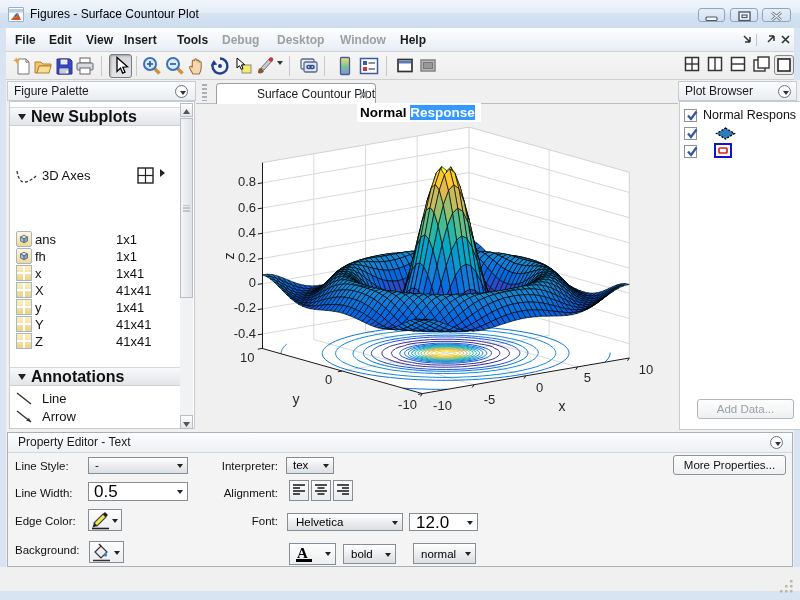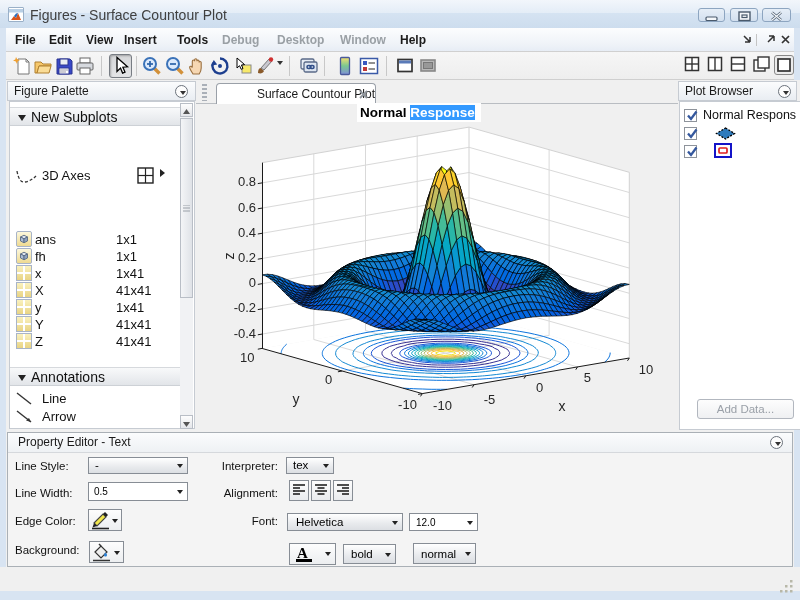--- a/index.html
+++ b/index.html
@@ -2,21 +2,21 @@
 <html><head><meta charset="utf-8"><style>
 *{margin:0;padding:0;box-sizing:border-box}
 html,body{width:800px;height:600px;overflow:hidden}
 body{font-family:"Liberation Sans",sans-serif;-webkit-font-smoothing:antialiased;background:#f0f0f0;position:relative}
 .abs{position:absolute}
 
 #titlebar{left:0;top:0;width:800px;height:28px;background:linear-gradient(#f2f6fb,#e4edf7 45%,#d5e3f2 46%,#cdddee)}
 #lborder{left:0;top:28px;width:6px;height:565px;background:#d8e4f2}
 #rborder{left:794px;top:28px;width:6px;height:565px;background:#d8e4f2}
 #bborder{left:0;top:591px;width:800px;height:9px;background:#d8e4f2}
-#titletext{left:30px;top:7px;font-size:14px;color:#404040}
+#titletext{left:30px;top:7px;font-size:12px;color:#000000}
 
 .tbtn{top:8px;width:22px;height:14px;border:1px solid #8da5c0;background:linear-gradient(#e6eef7,#d3e0ef);border-radius:3px}
 .tbtn svg{display:block;margin:auto}
 
 #mlicon{left:8px;top:7px;width:16px;height:15px;border:1px solid #9ab0c8;background:#fff;border-radius:1px}
 
 #menubar{left:6px;top:28px;width:788px;height:24px;background:linear-gradient(#fcfdfe,#eff3f8 70%,#e7edf5);border-bottom:1px solid #d0d0d0}
 .mi{position:absolute;top:5px;font-size:12px;color:#1b1b1b;font-weight:bold}
 .mi.gray{color:#9aa0a5}
 
@@ -27,21 +27,21 @@
 #tabbar{left:196px;top:80px;width:482px;height:24px;background:#f0f0f0;border-bottom:1px solid #b9bdc2}
 #tab{position:absolute;left:20px;top:3px;width:160px;height:21px;background:#fff;border:1px solid #9aa0a8;border-bottom:none;border-radius:4px 4px 0 0;font-size:12px;color:#1a1a1a;text-align:right;line-height:20px}
 #dots{position:absolute;left:6px;top:4px;width:5px;height:17px;background-image:repeating-linear-gradient(#aab0b8 0 2px,transparent 2px 4px);background-size:2px 100%;background-repeat:repeat-x}
 
 .phead{background:linear-gradient(#fbfcfd,#e9edf2);border:1px solid #c6cbd2;font-size:12px;color:#1a1a1a}
 .circ{position:absolute;width:13px;height:13px;border:1px solid #6b727b;border-radius:50%;background:#fdfdfd}
 .circ:after{content:"";position:absolute;left:3.5px;top:5px;border-left:3px solid transparent;border-right:3px solid transparent;border-top:4px solid #333}
 #lpanel{left:7px;top:80px;width:189px;height:350px;background:#f0f0f0}
 #lphead{position:absolute;left:0;top:1px;width:189px;height:20px}
 #lpbody{position:absolute;left:2px;top:21px;width:186px;height:328px;background:#fff;border:1px solid #c6cbd2}
-.sech{position:absolute;left:0;width:171px;height:19px;background:linear-gradient(#f8f9fa,#e2e5e9);border-top:1px solid #d6d9dd;border-bottom:1px solid #cdd1d6;font-size:14px;font-weight:normal;color:#111;line-height:18px}
+.sech{position:absolute;left:0;width:171px;height:19px;background:linear-gradient(#f8f9fa,#e2e5e9);border-top:1px solid #d6d9dd;border-bottom:1px solid #cdd1d6;font-size:16px;font-weight:bold;color:#111;line-height:18px}
 .sech .tri{display:inline-block;margin:0 5px 1px 8px;border-left:4.5px solid transparent;border-right:4.5px solid transparent;border-top:6px solid #222;vertical-align:middle}
 .lrow{position:absolute;left:0;width:171px;height:17px;font-size:13px;color:#111;line-height:17px}
 .lrow .nm{position:absolute;left:32px}
 .lrow .sz{position:absolute;left:106px}
 .vnm{position:absolute;left:25px}
 
 #lscroll{position:absolute;right:1px;top:1px;width:13px;height:326px;background:#f1f2f4}
 .sbtn{position:absolute;left:0;width:13px;height:14px;background:linear-gradient(#fdfdfd,#e4e6ea);border:1px solid #b9bec6}
 #lthumb{position:absolute;left:0;top:15px;width:13px;height:180px;background:linear-gradient(90deg,#f4f5f7,#dfe2e7);border:1px solid #b9bec6}
 #rpanel{left:678px;top:80px;width:122px;height:350px;background:#f0f0f0}
@@ -49,21 +49,21 @@
 #rpbody{position:absolute;left:1px;top:21px;width:121px;height:329px;background:#fff;border:1px solid #c6cbd2;border-right:none}
 .cb{position:absolute;left:4px;width:13px;height:13px;background:#fff;border:1px solid #8e939b}
 .cb svg{position:absolute;left:0px;top:-1px}
 #addbtn{position:absolute;left:17px;top:297px;width:97px;height:20px;background:linear-gradient(#fdfdfd,#eff0f2);border:1px solid #b2b7bf;border-radius:3px;font-size:11.5px;color:#9aa0a8;text-align:center;line-height:19px}
 
 #bpanel{left:7px;top:432px;width:786px;height:135px;background:#f4f4f4;border:1px solid #aab0b6}
 #bphead{position:absolute;left:0;top:0;width:784px;height:20px;background:linear-gradient(#fbfcfd,#eef1f4);border-bottom:1px solid #d5d8dc;font-size:12px;color:#1a1a1a;line-height:19px}
 .lbl{position:absolute;font-size:11.5px;color:#111}
 .combo{position:absolute;height:17px;background:linear-gradient(#ffffff,#e8eaed 60%,#dcdfe3);border:1px solid #878d95;font-size:11.5px;color:#000;line-height:15px}
 .combo .arr,.ecombo .arr{position:absolute;right:4px;top:6px;border-left:3.5px solid transparent;border-right:3.5px solid transparent;border-top:4.5px solid #222}
-.ecombo{position:absolute;height:19px;background:#fff;border:1px solid #878d95;font-size:10px;color:#000;line-height:17px}
+.ecombo{position:absolute;height:19px;background:#fff;border:1px solid #878d95;font-size:17px;color:#000;line-height:17px}
 .ecombo .arr{top:7px}
 .albtn{position:absolute;top:479px;width:20px;height:21px;background:linear-gradient(#fdfdfd,#e9ebee);border:1px solid #878d95}
 #moreprops{position:absolute;left:665px;top:22px;width:113px;height:20px;background:linear-gradient(#fdfdfd,#eff0f2);border:1px solid #8d939b;border-radius:3px;font-size:11.5px;color:#111;text-align:center;line-height:19px}
 .colbtn{position:absolute;background:linear-gradient(#fdfdfd,#eceef0);border:1px solid #878d95}
 
 #grip{left:780px;top:578px}
 </style></head>
 <body>
 
 <div class="abs" style="left:6px;top:80px;width:788px;height:352px;background:#f0f0f0"></div>
@@ -2107,20 +2107,21 @@
 
 <div class="abs" id="bpanel">
 <div id="bphead">
       <span style="position:absolute;left:10px">Property Editor - Text</span>
       <span class="circ" style="right:9px;top:3px"></span>
     </div>
 <span class="lbl" style="left:7px;top:27px">Line Style:</span>
 <div class="combo" style="left:80px;top:24px;width:100px"><span style="margin-left:6px">-</span><span class="arr"></span></div>
 <span class="lbl" style="left:154px;top:27px;width:116px;text-align:right">Interpreter:</span>
 <div class="combo" style="left:278px;top:24px;width:48px"><span style="margin-left:6px">tex</span><span class="arr"></span></div>
+<div id="moreprops">More Properties...</div>
 <span class="lbl" style="left:7px;top:54px">Line Width:</span>
 <div class="ecombo" style="left:80px;top:49px;width:100px"><span style="margin-left:5px">0.5</span><span class="arr"></span></div>
 <span class="lbl" style="left:154px;top:54px;width:116px;text-align:right">Alignment:</span>
 <div class="albtn" style="left:281px;top:47px"><svg width="18" height="18">
         <line x1="3" y1="4" x2="15" y2="4" stroke="#222" stroke-width="1.6"></line>
         <line x1="3" y1="7" x2="10" y2="7" stroke="#222" stroke-width="1.6"></line>
         <line x1="3" y1="10" x2="15" y2="10" stroke="#222" stroke-width="1.6"></line>
         <line x1="3" y1="13" x2="10" y2="13" stroke="#222" stroke-width="1.6"></line>
       </svg></div>
 <div class="albtn" style="left:303px;top:47px"><svg width="18" height="18">

